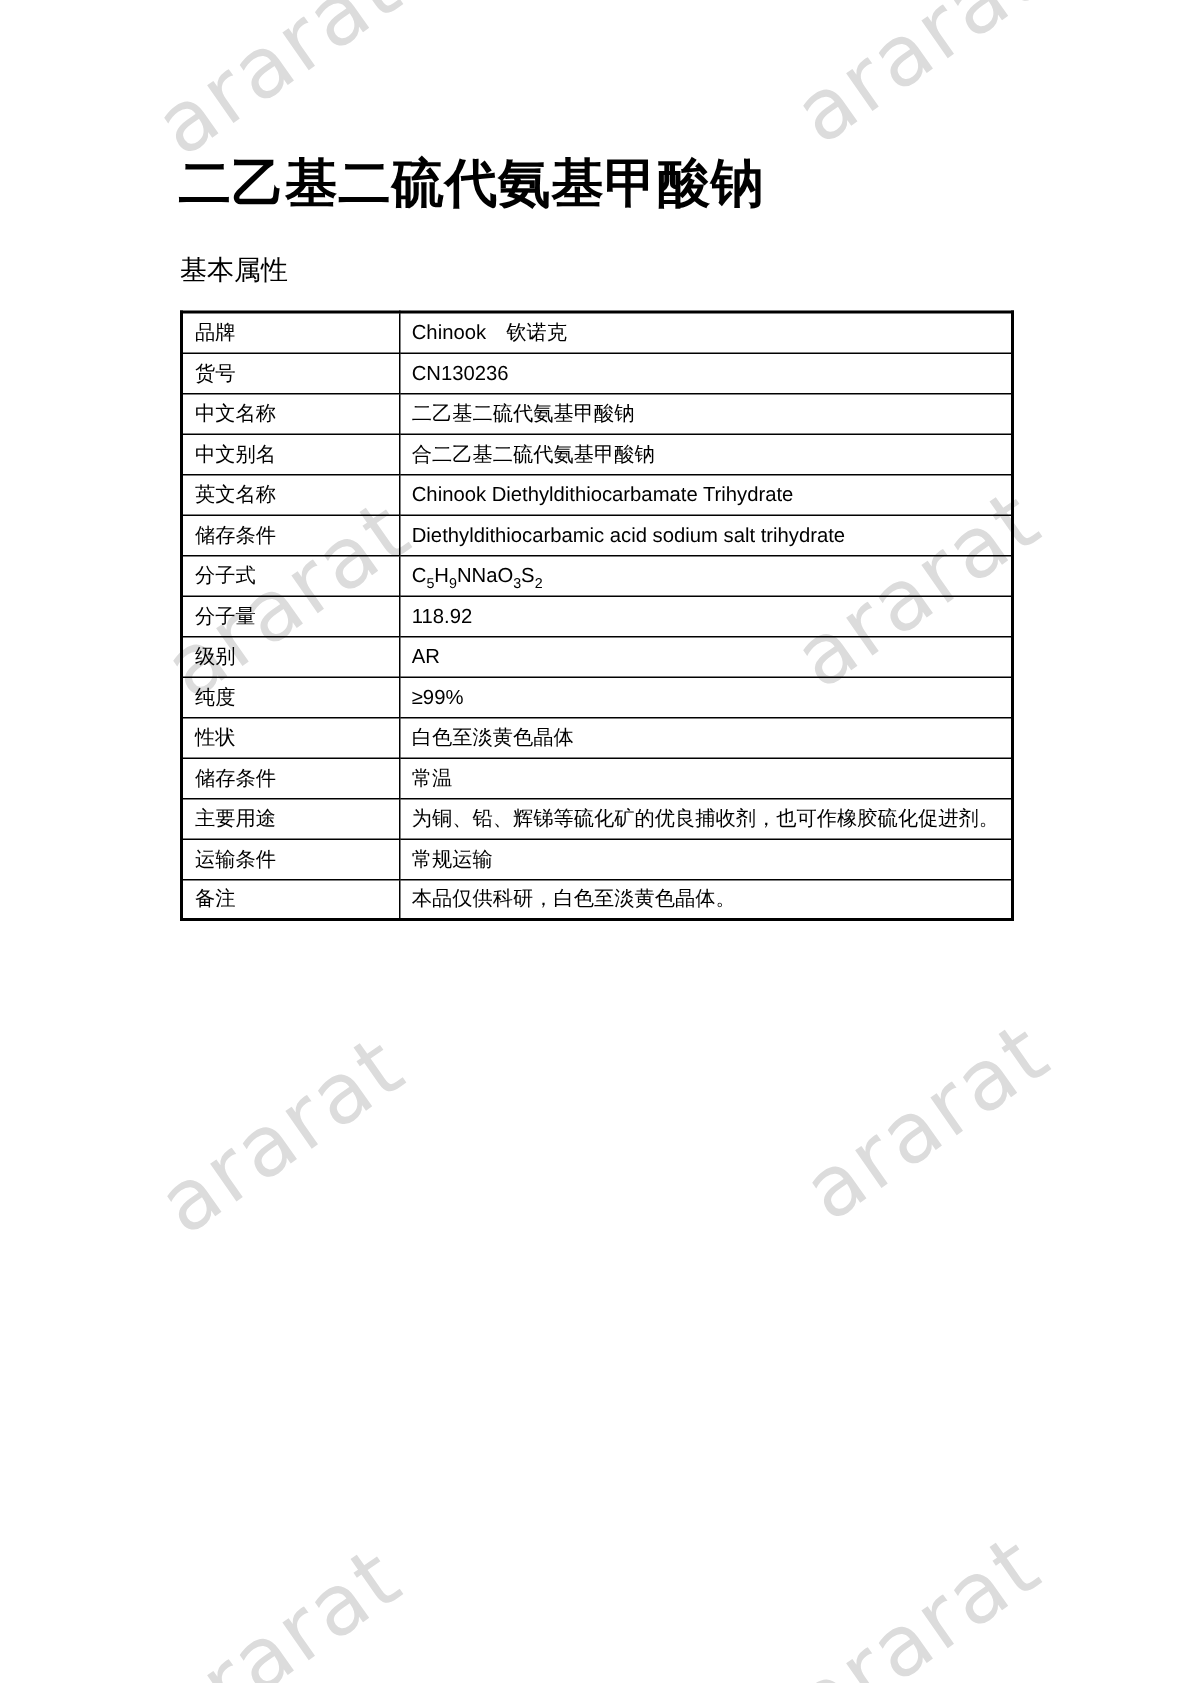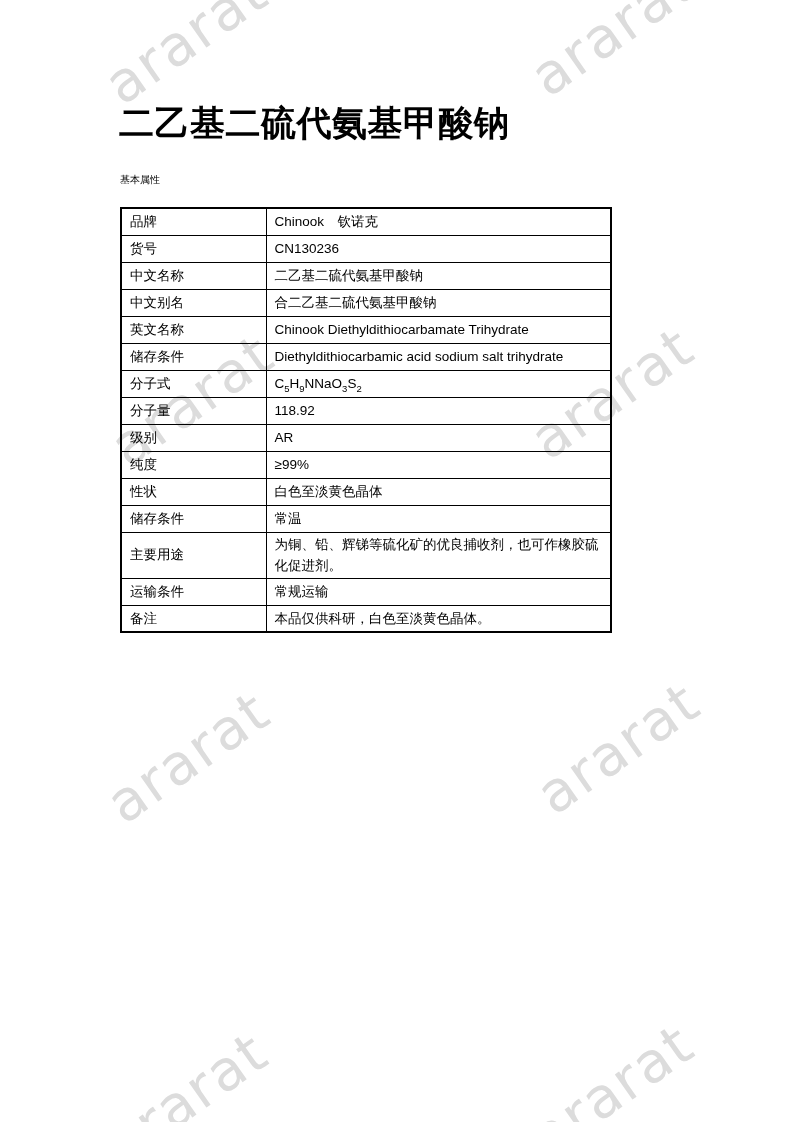--- a/index.html
+++ b/index.html
@@ -42,30 +42,30 @@
     font-size: 35px;
     line-height: 44px;
     font-weight: 700;
     letter-spacing: 0.5px;
     color: #000000;
   }
   .section-heading {
     position: absolute;
     left: 120px;
     top: 170px;
-    font-size: 10px;
+    font-size: 18px;
     line-height: 20px;
     font-weight: 400;
     color: #000000;
   }
   table.props {
     position: absolute;
     left: 120px;
     top: 207px;
-    width: 492px;
+    width: 556px;
     border-collapse: collapse;
     table-layout: fixed;
     font-size: 13.5px;
     border: 2px solid #000000;
   }
   table.props td {
     border: 1px solid #000000;
     height: 27px;
     box-sizing: border-box;
     padding: 1px 8px;

